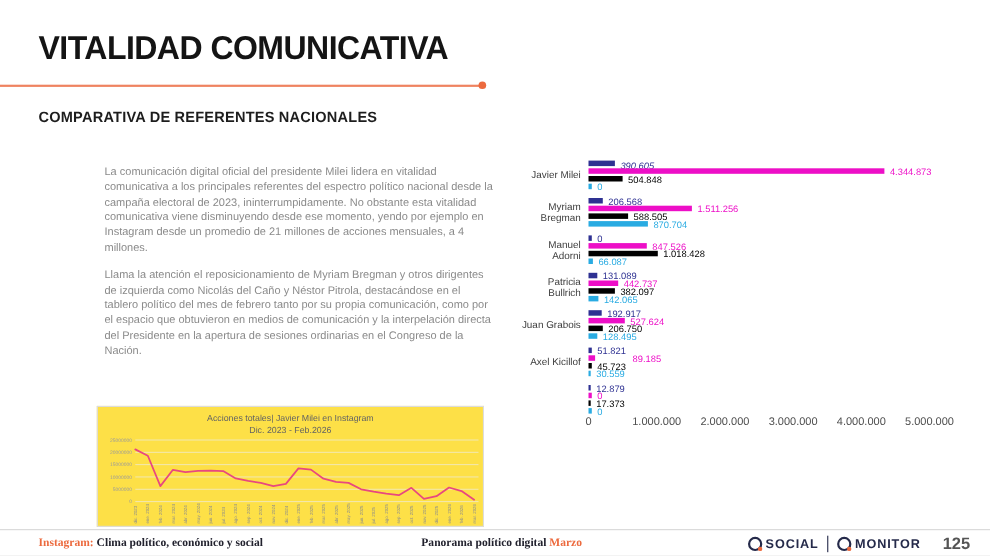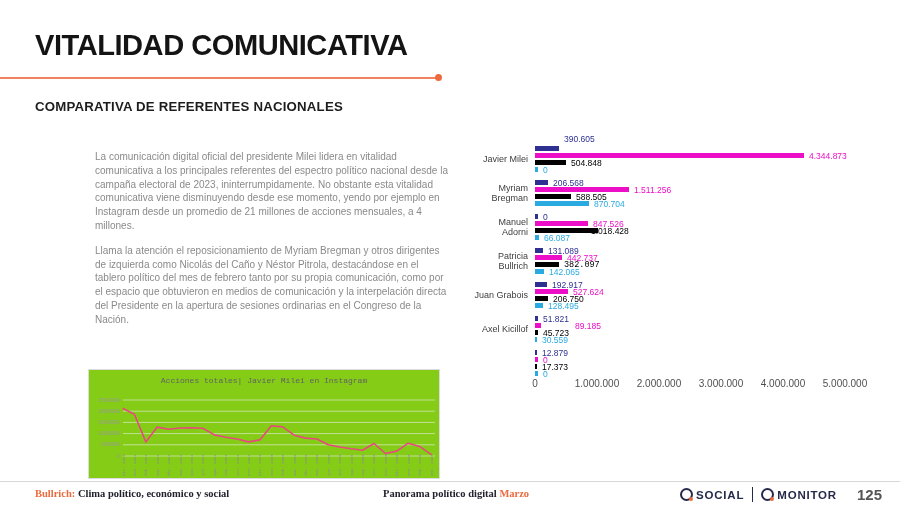--- a/index.html
+++ b/index.html
@@ -19,21 +19,21 @@
   .title-rule-dot { position:absolute; left:435px; top:74px; width:7px; height:7px;
                     border-radius:50%; background:#ec6a3e; }
   .subtitle { position:absolute; left:35px; top:99px; font-size:13.5px; font-weight:bold;
               color:#1d1d1d; letter-spacing:.2px; transform:scaleX(.98); transform-origin:left; }
   
   .body-copy { position:absolute; left:95px; top:150px; width:356px; font-size:10px;
                line-height:1.38; color:#8a8a8a; }
   .body-copy p { margin:0 0 11px 0; }
   
   .mini-card { position:absolute; left:88px; top:369px; width:352px; height:110px;
-               border:1px solid #dcdcdc; background:#84cc16; box-sizing:border-box;font-family:Liberation Mono, monospace; }
+               border:1px solid #dcdcdc; background:#fde047; box-sizing:border-box; }
   .mini-title { position:absolute; left:0; right:0; top:6px; text-align:center;
                 font-size:8px; color:#636363; }
   .mini-sub { position:absolute; left:0; right:0; top:17px; text-align:center;
               font-size:8px; color:#636363; }
   .mini-svg { position:absolute; left:0; top:0; }
   
   .bar-chart { position:absolute; left:450px; top:118px; width:450px; height:300px; }
   .legend { position:absolute; left:0; top:2px; width:450px; display:flex;
             justify-content:center; gap:14px; font-size:10.5px; color:#2a2a2a; }
   .legend .item { display:flex; align-items:center; gap:4px; }
@@ -115,28 +115,29 @@
         <text transform="translate(275.05555555555554,106) rotate(-90)" font-size="4" fill="#8c8c8c">sep. 2025</text>
         <text transform="translate(286.46296296296293,106) rotate(-90)" font-size="4" fill="#8c8c8c">oct. 2025</text>
         <text transform="translate(297.8703703703704,106) rotate(-90)" font-size="4" fill="#8c8c8c">nov. 2025</text>
         <text transform="translate(309.27777777777777,106) rotate(-90)" font-size="4" fill="#8c8c8c">dic. 2025</text>
         <text transform="translate(320.68518518518516,106) rotate(-90)" font-size="4" fill="#8c8c8c">ene. 2026</text>
         <text transform="translate(332.0925925925926,106) rotate(-90)" font-size="4" fill="#8c8c8c">feb. 2026</text>
         <text transform="translate(343.5,106) rotate(-90)" font-size="4" fill="#8c8c8c">mar. 2026</text>
         <polyline points="34.0,38.5 45.4,44.3 56.8,71.9 68.2,57.1 79.6,59.3 91.0,58.0 102.4,57.8 113.9,58.2 125.3,64.9 136.7,67.2 148.1,69.0 159.5,71.9 170.9,69.9 182.3,55.8 193.7,56.9 205.1,65.2 216.5,68.1 227.9,69.0 239.3,74.8 250.7,77.0 262.1,78.8 273.6,80.2 285.0,73.5 296.4,83.5 307.8,81.1 319.2,73.2 330.6,76.4 342.0,84.4" fill="none" stroke="#e8487f" stroke-width="1.6" stroke-linejoin="round" stroke-linecap="round"></polyline>
       </svg>
     <div class="mini-title">Acciones totales| Javier Milei en Instagram</div>
+    <div class="mini-sub">Dic. 2023 - Feb.2026</div>
   </div>
 
   <div class="bar-chart" id="bar-chart">
   <div class="row-label" style="left: 0px; width: 78px; top: 36px;">
         <div>Javier Milei</div>
       </div>
       <div class="bar" style="left: 85px; top: 28px; width: 24px; background: rgb(46, 49, 146);"></div>
-      <div class="bar-val" style="left: 114px; top: 16px; color: rgb(46, 49, 146);">390.605</div>
+      <div class="bar-val" style="left: 114px; top: 28px; color: rgb(46, 49, 146); font-style: italic;">390.605</div>
       <div class="bar" style="left: 85px; top: 35px; width: 269px; background: rgb(237, 15, 199);"></div>
       <div class="bar-val" style="left: 359px; top: 33px; color: rgb(237, 15, 199);">4.344.873</div>
       <div class="bar" style="left: 85px; top: 42px; width: 31px; background: rgb(0, 0, 0);"></div>
       <div class="bar-val" style="left: 121px; top: 40px; color: rgb(0, 0, 0);">504.848</div>
       <div class="bar" style="left: 85px; top: 49px; width: 3px; background: rgb(41, 171, 226);"></div>
       <div class="bar-val" style="left: 93px; top: 47px; color: rgb(41, 171, 226);">0</div>
       <div class="row-label" style="left: 0px; width: 78px; top: 65px;">
         <div>Myriam</div>
         <div>Bregman</div>
       </div>
@@ -150,33 +151,33 @@
       <div class="bar-val" style="left: 144px; top: 81px; color: rgb(41, 171, 226);">870.704</div>
       <div class="row-label" style="left: 0px; width: 78px; top: 99px;">
         <div>Manuel</div>
         <div>Adorni</div>
       </div>
       <div class="bar" style="left: 85px; top: 96px; width: 3px; background: rgb(46, 49, 146);"></div>
       <div class="bar-val" style="left: 93px; top: 94px; color: rgb(46, 49, 146);">0</div>
       <div class="bar" style="left: 85px; top: 103px; width: 53px; background: rgb(237, 15, 199);"></div>
       <div class="bar-val" style="left: 143px; top: 101px; color: rgb(237, 15, 199);">847.526</div>
       <div class="bar" style="left: 85px; top: 110px; width: 63px; background: rgb(0, 0, 0);"></div>
-      <div class="bar-val" style="left: 141px; top: 108px; color: rgb(0, 0, 0);">1.018.428</div>
+      <div class="bar-val" style="left: 153px; top: 108px; color: rgb(0, 0, 0);">1.018.428</div>
       <div class="bar" style="left: 85px; top: 117px; width: 4px; background: rgb(41, 171, 226);"></div>
       <div class="bar-val" style="left: 94px; top: 115px; color: rgb(41, 171, 226);">66.087</div>
       <div class="row-label" style="left: 0px; width: 78px; top: 133px;">
         <div>Patricia</div>
         <div>Bullrich</div>
       </div>
       <div class="bar" style="left: 85px; top: 130px; width: 8px; background: rgb(46, 49, 146);"></div>
       <div class="bar-val" style="left: 98px; top: 128px; color: rgb(46, 49, 146);">131.089</div>
       <div class="bar" style="left: 85px; top: 137px; width: 27px; background: rgb(237, 15, 199);"></div>
       <div class="bar-val" style="left: 117px; top: 135px; color: rgb(237, 15, 199);">442.737</div>
       <div class="bar" style="left: 85px; top: 144px; width: 24px; background: rgb(0, 0, 0);"></div>
-      <div class="bar-val" style="left: 114px; top: 142px; color: rgb(0, 0, 0); font-family: Liberation Mono, monospace;">382.097</div>
+      <div class="bar-val" style="left: 114px; top: 142px; color: rgb(0, 0, 0);">382.097</div>
       <div class="bar" style="left: 85px; top: 151px; width: 9px; background: rgb(41, 171, 226);"></div>
       <div class="bar-val" style="left: 99px; top: 149px; color: rgb(41, 171, 226);">142.065</div>
       <div class="row-label" style="left: 0px; width: 78px; top: 172px;">
         <div>Juan Grabois</div>
       </div>
       <div class="bar" style="left: 85px; top: 164px; width: 12px; background: rgb(46, 49, 146);"></div>
       <div class="bar-val" style="left: 102px; top: 162px; color: rgb(46, 49, 146);">192.917</div>
       <div class="bar" style="left: 85px; top: 171px; width: 33px; background: rgb(237, 15, 199);"></div>
       <div class="bar-val" style="left: 123px; top: 169px; color: rgb(237, 15, 199);">527.624</div>
       <div class="bar" style="left: 85px; top: 178px; width: 13px; background: rgb(0, 0, 0);"></div>
@@ -206,21 +207,21 @@
       <div class="axis-lab" style="left: 112px; top: 260px;">1.000.000</div>
       <div class="axis-lab" style="left: 174px; top: 260px;">2.000.000</div>
       <div class="axis-lab" style="left: 236px; top: 260px;">3.000.000</div>
       <div class="axis-lab" style="left: 298px; top: 260px;">4.000.000</div>
       <div class="axis-lab" style="left: 360px; top: 260px;">5.000.000</div>
     </div>
 
   <div class="footer-rule"></div>
   <div class="footer">
     <div class="f-left">
-      <span class="f-accent">Bullrich:</span>
+      <span class="f-accent">Instagram:</span>
       <span>Clima político, económico y social</span>
     </div>
     <div class="f-center">
       <span>Panorama político digital</span>
       <span class="f-accent">Marzo</span>
     </div>
     <div class="f-logos">
       <span class="logo">
         <span class="logo-q"></span>
         <span class="logo-txt">SOCIAL</span>

